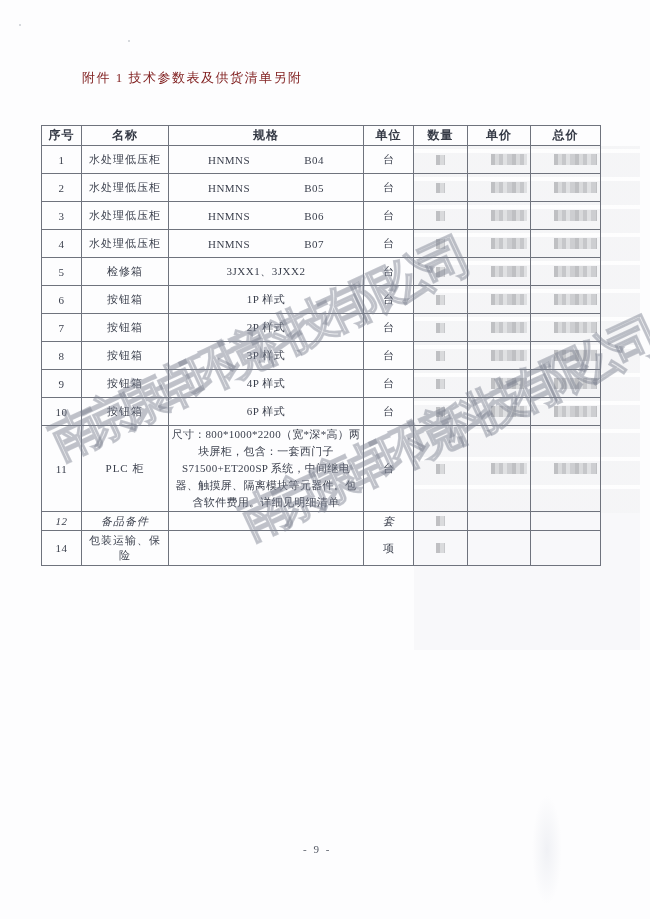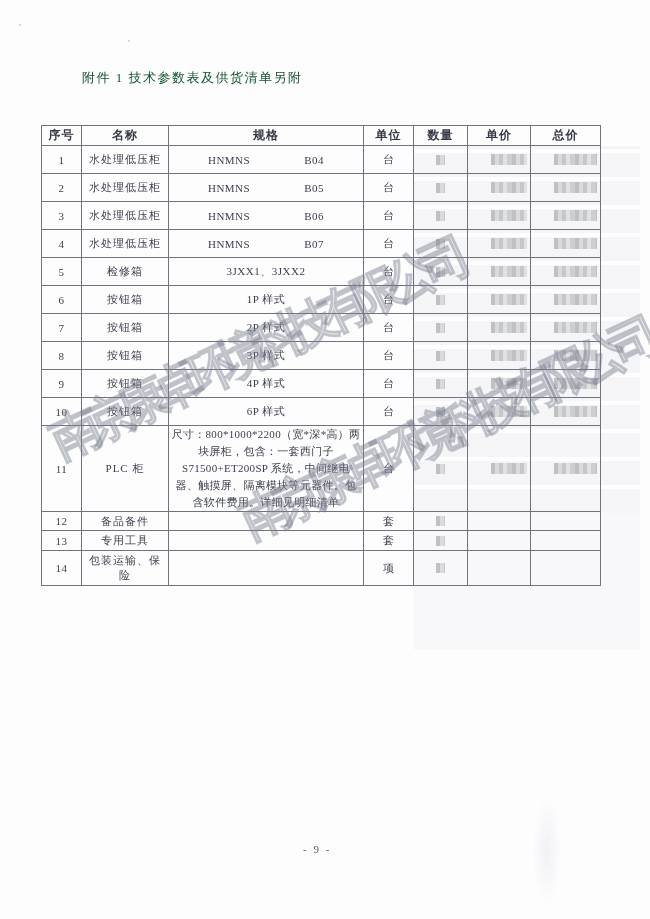--- a/index.html
+++ b/index.html
@@ -4,21 +4,21 @@
 <style>
   html,body{margin:0;padding:0;background:#ffffff;}
   .sheet{
     position:relative;width:650px;height:919px;margin:0 auto;
     background:#fdfdfe;overflow:hidden;
     font-family:"Liberation Serif", serif;
     color:#3a3f4c;
   }
   .doc-title{
     position:absolute;left:82px;top:69px;
-    font-size:13px;letter-spacing:1.5px;color:#14532d;
+    font-size:13px;letter-spacing:1.5px;color:#7f1d1d;
   }
   
   .tbl-wrap{position:absolute;left:41px;top:125px;}
   table.supply{
     border-collapse:collapse;table-layout:fixed;width:559px;
   }
   table.supply td,table.supply th{
     border:1px solid #6f737d;
     font-size:11px;font-weight:normal;
     text-align:center;vertical-align:middle;
@@ -31,21 +31,21 @@
   .c-no{letter-spacing:0.5px;}
   .c-name{letter-spacing:1px;line-height:1.35;}
   .c-spec{text-align:left;padding:2px 4px 2px 6px;letter-spacing:0.5px;}
   .spec2{display:inline-block;margin-left:54px;}
   .spec2:empty{display:none;}
   tr.rB .c-spec{line-height:1.55;}
   tr.rB .c-spec .spec1{font-size:11px;letter-spacing:0.3px;}
   
   tr.rA{height:28px;}
   tr.rB{height:85px;}
-  tr.rC{height:19px;}
+  tr.rC{height:19px;font-style:italic;}
   tr.rD{height:20px;}
   tr.rE{height:35px;}
   tr.rF{height:23px;}
   
   .blur{
     height:11px;opacity:.9;
     background-image:
       repeating-linear-gradient(90deg,#babbbe 0 4px,#d7d8da 4px 8px,#c2c3c6 8px 12px,#dedfe1 12px 16px,#c9cacd 16px 21px),
       repeating-linear-gradient(0deg,rgba(255,255,255,.5) 0 3px,rgba(108,110,118,.22) 3px 6px,rgba(255,255,255,.35) 6px 9px,rgba(108,110,118,.18) 9px 12px);
   }
@@ -302,31 +302,20 @@
       <td class="c-name">备品备件</td>
       <td class="c-spec"><span class="spec1"></span></td>
       <td class="c-unit">套</td>
       <td>
               <div class="blur q"></div>
             </td>
       <td></td>
       <td></td>
     </tr>
 
-    <tr class="rD">
-      <td class="c-no">13</td>
-      <td class="c-name">专用工具</td>
-      <td class="c-spec"><span class="spec1"></span></td>
-      <td class="c-unit">套</td>
-      <td>
-              <div class="blur q"></div>
-            </td>
-      <td></td>
-      <td></td>
-    </tr>
 
     <tr class="rE">
       <td class="c-no">14</td>
       <td class="c-name">包装运输、保险</td>
       <td class="c-spec"><span class="spec1"></span></td>
       <td class="c-unit">项</td>
       <td>
               <div class="blur q"></div>
             </td>
       <td></td>

